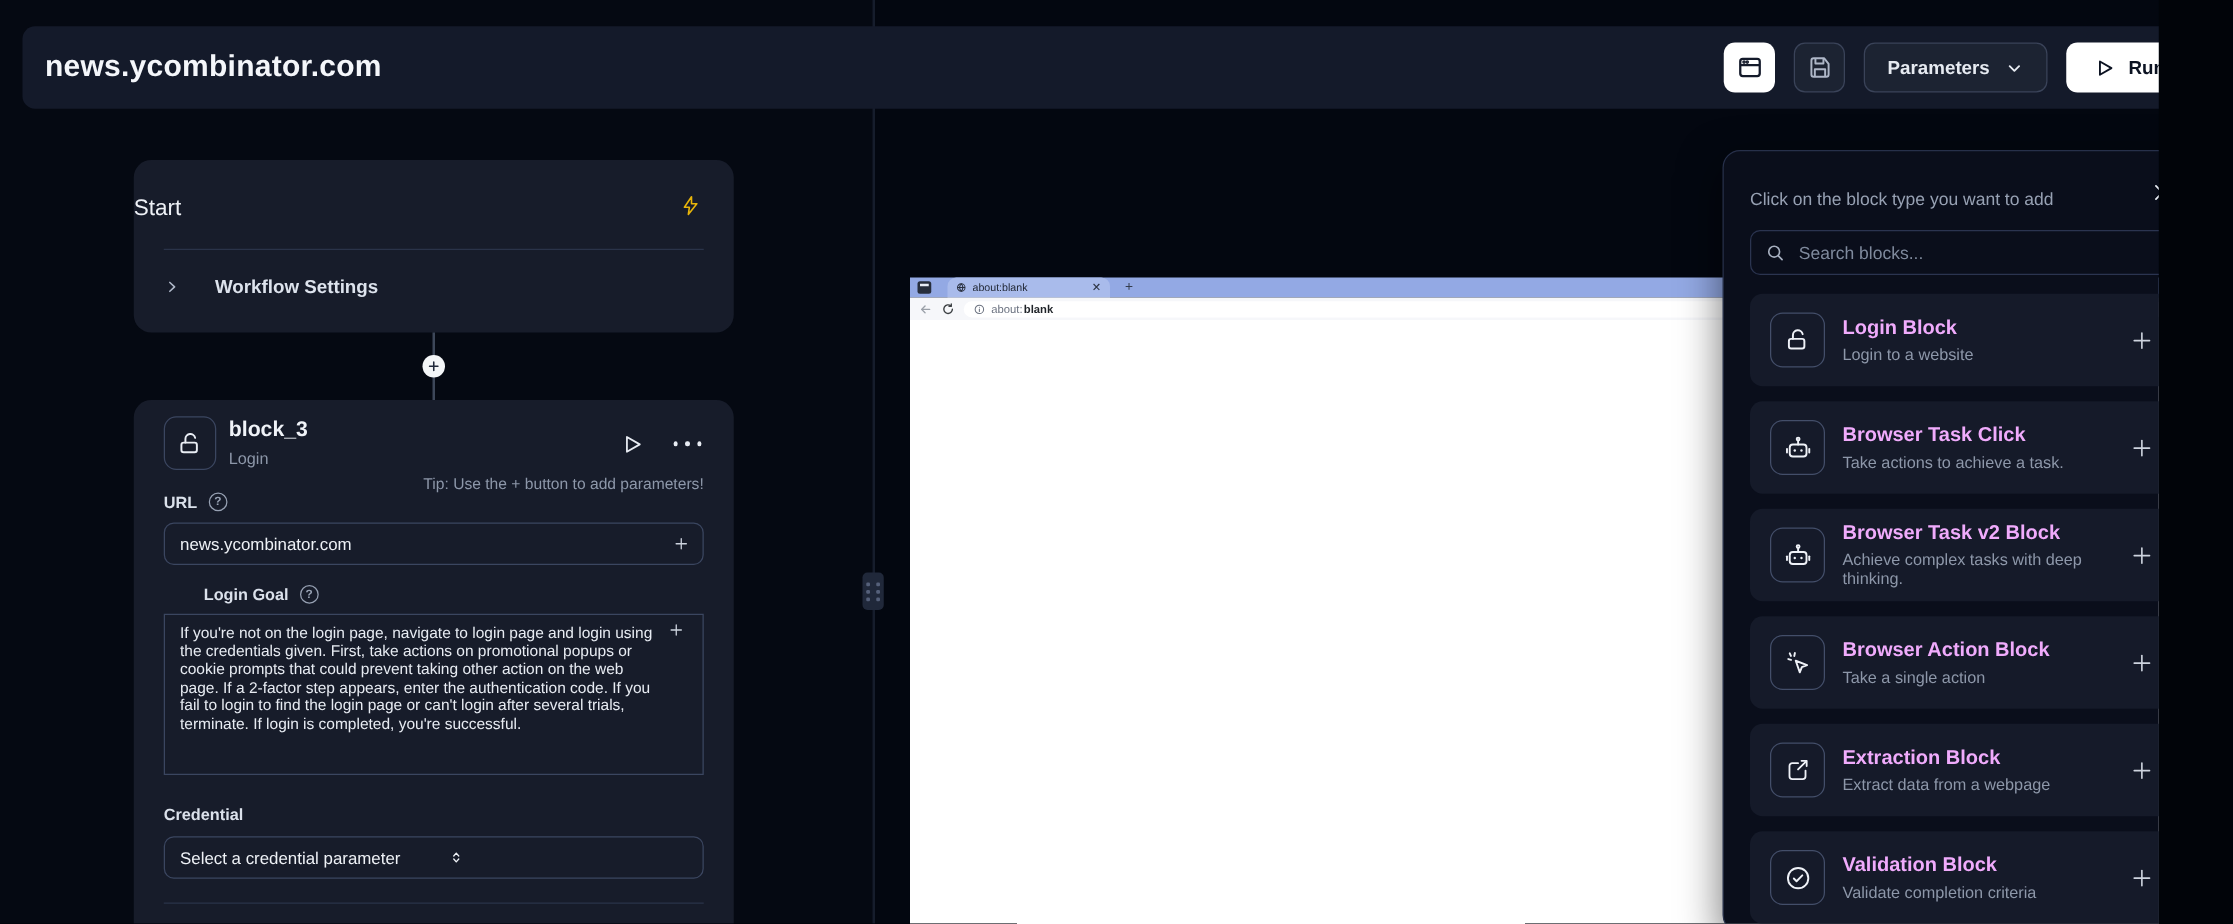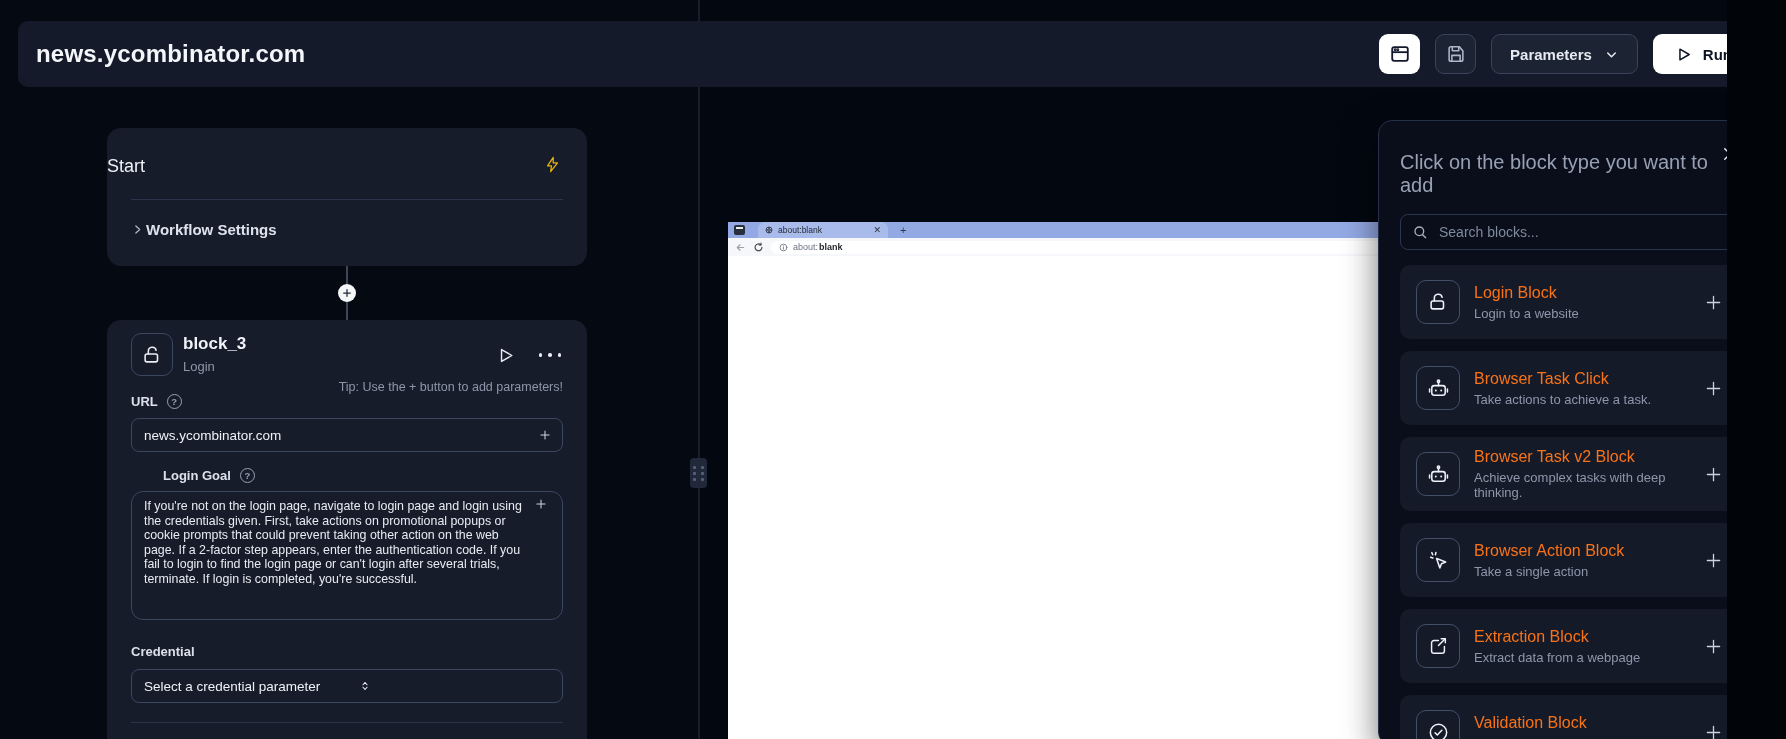--- a/index.html
+++ b/index.html
@@ -27,21 +27,21 @@
     display:flex;align-items:center;gap:12px;color:#e6eaf1;font-size:15px;font-weight:600;cursor:pointer;}
   .btn-run{height:40px;padding:0 22px;background:#ffffff;border-radius:9px;display:flex;align-items:center;gap:11px;
     color:#0c1322;font-size:15px;font-weight:700;cursor:pointer;}
 
   
   .card{background:#171c2a;border-radius:14px;}
   .start-card{left:107px;top:128px;width:480px;height:138px;padding:0 24px;}
   .start-title{position:absolute;left:0;right:0;top:28px;text-align:left;font-size:18px;font-weight:500;color:#eef1f6;}
   .bolt{position:absolute;right:26px;top:27px;color:#e7b40a;}
   .start-div{position:absolute;left:24px;right:24px;top:71px;border-top:1px solid #2a3349;}
-  .wf-settings{position:absolute;left:24px;top:86px;display:flex;align-items:center;gap:2px;cursor:pointer;
+  .wf-settings{position:absolute;left:24px;top:86px;display:flex;align-items:center;gap:28px;cursor:pointer;
     color:#dde3ed;font-size:15px;font-weight:600;height:30px;}
   .wf-settings .chev{color:#aeb7c8;}
 
   .connector-line{left:346px;top:266px;width:2px;height:54px;background:#3d4759;}
   .connector-plus{left:338px;top:284px;width:18px;height:18px;border-radius:50%;background:#f4f6f8;color:#20283a;
     display:flex;align-items:center;justify-content:center;cursor:pointer;}
 
   .block-card{left:107px;top:320px;width:480px;height:419px;padding:0 24px;border-radius:14px 14px 0 0;}
   .lock-box{position:absolute;left:24px;top:13px;width:42px;height:43px;border:1px solid #3b4660;border-radius:10px;
     display:flex;align-items:center;justify-content:center;color:#e9edf4;}
@@ -54,21 +54,21 @@
   .fld-label{font-size:13px;font-weight:600;color:#dbe1eb;display:flex;align-items:center;gap:9px;}
   .help{width:15px;height:15px;border-radius:50%;border:1.4px solid #97a1b3;color:#97a1b3;font-size:9.5px;font-weight:700;
     display:flex;align-items:center;justify-content:center;cursor:pointer;}
   .tip{position:absolute;right:24px;top:60px;font-size:12.5px;color:#8d97a9;}
   .row-url-label{position:absolute;left:24px;top:74px;}
   .url-wrap{position:absolute;left:24px;right:24px;top:98px;height:34px;border:1px solid #3b4660;border-radius:8px;
     display:flex;align-items:center;}
   .url-wrap input{flex:1;background:transparent;border:0;outline:none;color:#eef1f6;font-size:13.5px;padding:0 12px;}
   .mini-plus{color:#cdd3de;padding:0 10px;cursor:pointer;}
   .row-goal-label{position:absolute;left:24px;top:148px;padding-left:32px;}
-  .goal-wrap{position:absolute;left:24px;right:24px;top:171px;height:129px;border:1px solid #3b4660;border-radius:12px;}
+  .goal-wrap{position:absolute;left:24px;right:24px;top:171px;height:129px;border:1px solid #3b4660;border-radius:0;}
   .goal-text{position:absolute;left:12px;right:34px;top:7px;font-size:12.4px;line-height:14.6px;color:#e7ebf2;}
   .goal-plus{position:absolute;right:4px;top:5px;}
   .row-cred-label{position:absolute;left:24px;top:324px;}
   .cred-select{position:absolute;left:24px;right:24px;top:349px;height:34px;border:1px solid #3b4660;border-radius:8px;
     display:flex;align-items:center;cursor:pointer;}
   .cred-select span{flex:1;color:#eef1f6;font-size:13.5px;padding:0 12px;}
   .cred-chev{color:#8d97a9;padding:0 12px;}
   .blk-bottom-div{position:absolute;left:24px;right:24px;top:402px;border-top:1px solid #2a3349;}
 
   
@@ -91,31 +91,31 @@
   .addr-rest{font-size:9px;color:#1f2328;font-weight:600;margin-left:-4px;}
   .profile-dot{position:absolute;right:8px;top:19px;width:10px;height:10px;border-radius:50%;
     background:conic-gradient(#e8453c 0 100deg,#f4b400 100deg 170deg,#7b61d6 170deg 260deg,#4285f4 260deg 360deg);}
   .page{position:absolute;left:0;right:0;top:34px;bottom:0;background:#ffffff;}
 
   
   .panel{left:1378px;top:120px;width:384px;height:626px;background:#0a0e1b;border:1px solid #27304a;border-radius:14px;
     padding:22px 21px;box-shadow:0 12px 34px rgba(0,0,0,.55);}
   .panel-title{font-size:19px;font-weight:600;color:#f2f5fa;}
   .panel-close{position:absolute;right:20px;top:22px;color:#e8ecf3;cursor:pointer;padding:2px;}
-  .panel-sub{margin-top:8px;font-size:20px;color:#97a1b3;}
+  .panel-sub{margin-top:8px;font-size:14px;color:#97a1b3;}
   .search{margin-top:17px;height:36px;border:1px solid #2b3450;border-radius:8px;display:flex;align-items:center;
     padding:0 11px;gap:9px;color:#a7b0c0;}
   .search input{flex:1;background:transparent;border:0;outline:none;color:#dfe4ec;font-size:14px;}
   .search input::placeholder{color:#7f8a9d;}
   .bl-list{margin-top:15px;display:flex;flex-direction:column;gap:12px;}
   .bl-item{height:74px;background:#151a29;border-radius:10px;display:flex;align-items:center;padding:0 16px;cursor:pointer;flex:0 0 auto;}
   .bl-ic{width:44px;height:44px;border:1px solid #434e69;border-radius:10px;display:flex;align-items:center;
     justify-content:center;color:#eef1f7;flex:0 0 auto;}
   .bl-txt{margin-left:14px;}
-  .bl-title{font-size:16px;font-weight:400;color:#f97316;}
+  .bl-title{font-size:16px;font-weight:700;color:#f0abfc;}
   .bl-desc{font-size:13px;color:#8d97a9;margin-top:4px;}
   .bl-plus{margin-left:auto;color:#cdd3de;cursor:pointer;}
 </style>
 </head>
 <body>
 
 <div class="app">
 
   <div class="abs pane-left"></div>
   <div class="abs pane-divider"></div>

